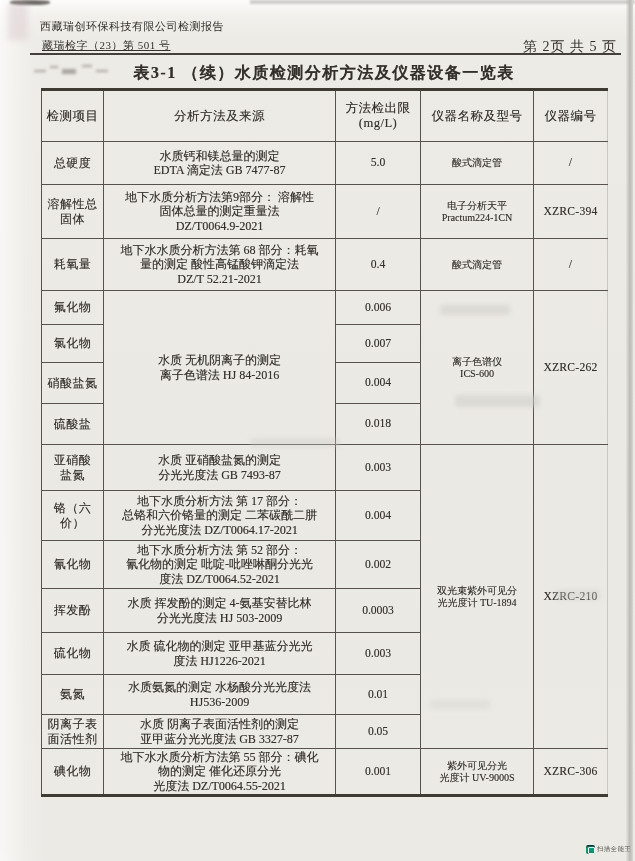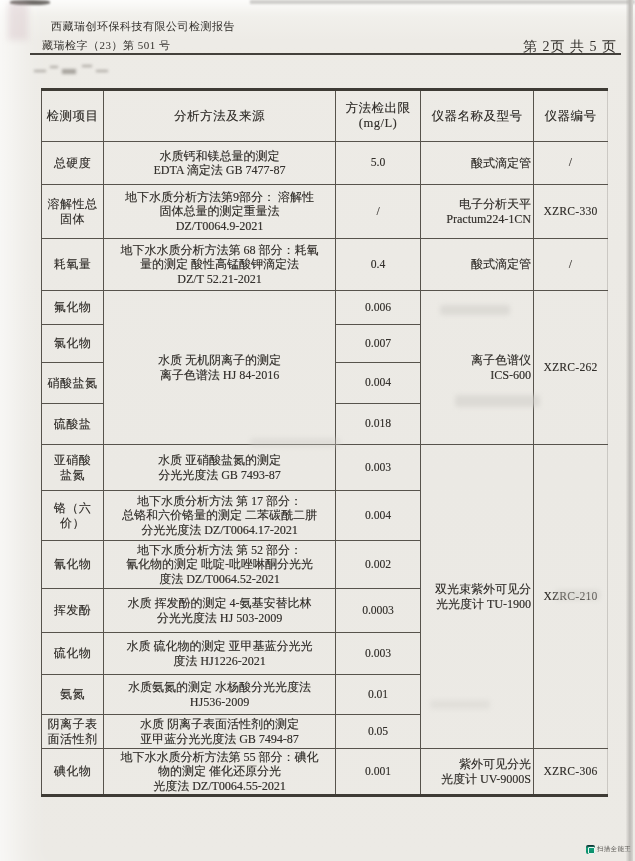--- a/index.html
+++ b/index.html
@@ -25,22 +25,22 @@
     background:rgba(150,148,144,0.45); filter:blur(1px); }
   .corner-smudge { position:absolute; top:0; left:10px; width:40px; height:5px;
     background:#6e6b67; border-radius:40%; filter:blur(1px); }
   .left-streak { position:absolute; top:2px; left:8px; width:20px; height:38px;
     background:rgba(205,182,190,0.35); filter:blur(3px); }
   .title-smudge { position:absolute; top:62px; left:32px; width:78px; height:18px; filter:blur(1.5px); }
   .title-smudge i { position:absolute; background:#a8a49e; display:block; }
   .bleed { position:absolute; background:#cfcdc8; filter:blur(2.5px); opacity:0.55; border-radius:3px; }
 
   
-  .hdr-company { position:absolute; top:19px; left:51px; font-size:11px; letter-spacing:0.5px; }
-  .hdr-no { position:absolute; top:38px; left:42px; font-size:11px; letter-spacing:0.5px; }
+  .hdr-company { position:absolute; top:19px; left:40px; font-size:11px; letter-spacing:0.5px; }
+  .hdr-no { position:absolute; top:38px; left:42px; font-size:11px; letter-spacing:0.5px;text-decoration:underline; }
   .hdr-page { position:absolute; top:38px; right:18px; font-size:14px; letter-spacing:1px; }
   .hdr-rule { position:absolute; top:53px; left:30px; width:591px; height:2px;
     background:#44413c; }
   .doc-title { position:absolute; top:63px; left:42px; width:564px; text-align:center;
     font-size:16px; font-weight:bold; letter-spacing:1.5px;
     text-shadow:0.4px 0.4px 0.6px rgba(50,45,40,0.55); }
 
   
   table.methods {
     position:absolute; left:41px; top:88px; width:566px;
@@ -55,21 +55,21 @@
     line-height:1.2;
     text-shadow:0.3px 0.3px 0.5px rgba(60,55,50,0.45);
     overflow:hidden;
   }
   td:last-child, th:last-child { border-right:1px solid rgba(87,83,76,0.22); }
   .ml { white-space:pre-line; }
   th { font-size:12.5px; letter-spacing:0.5px; }
   .c-item { font-size:12px; letter-spacing:0.5px; }
   .c-method { font-size:12px; }
   .c-limit { font-size:11.5px;text-align:center; }
-  .c-instr { font-size:12px;text-align:right; }
+  .c-instr { font-size:10px; }
   .c-no { font-size:11.5px; letter-spacing:0.3px; }
 
   
   .wm { position:absolute; top:845px; left:586px; display:flex; align-items:center; gap:2px; }
   .wm-icon { width:9px; height:9px; border-radius:2px;
     background:linear-gradient(180deg,#12222a 0%,#0f9d77 35%,#0c8b69 100%);
     position:relative; }
   .wm-icon::after { content:""; position:absolute; left:2px; top:2px; width:5px; height:5px;
     border:1px solid rgba(255,255,255,0.9); border-radius:1px; }
   .wm-label { font-size:6.5px; color:#5a5854; letter-spacing:0.3px;
@@ -89,20 +89,21 @@
   <div class="hdr-page">第 2页 共 5 页</div>
   <div class="hdr-rule"></div>
 
   <div class="title-smudge">
     <i style="left:2px;top:8px;width:12px;height:2px;"></i>
     <i style="left:18px;top:4px;width:8px;height:2px;"></i>
     <i style="left:30px;top:7px;width:14px;height:5px;"></i>
     <i style="left:50px;top:3px;width:10px;height:2px;"></i>
     <i style="left:64px;top:8px;width:12px;height:2px;"></i>
   </div>
+  <div class="doc-title">表3-1 （续）水质检测分析方法及仪器设备一览表</div>
 
   <table class="methods">
     <colgroup>
       <col style="width:62px">
         <col style="width:232px">
         <col style="width:85px">
       <col style="width:113px">
         <col style="width:74px">
     </colgroup>
     <tbody>
@@ -125,21 +126,21 @@
 
     <tr style="height:54px">
       <td class="c-item ml">溶解性总
 固体</td>
       <td class="c-method ml">地下水质分析方法第9部分：  溶解性
 固体总量的测定重量法
 DZ/T0064.9-2021</td>
       <td class="c-limit">/</td>
       <td class="c-instr ml">电子分析天平
 Practum224-1CN</td>
-      <td class="c-no">XZRC-330</td>
+      <td class="c-no">XZRC-394</td>
     </tr>
 
     <tr style="height:52px">
       <td class="c-item">耗氧量</td>
       <td class="c-method ml">地下水水质分析方法第 68 部分：耗氧
 量的测定  酸性高锰酸钾滴定法
 DZ/T 52.21-2021</td>
       <td class="c-limit">0.4</td>
       <td class="c-instr ml">酸式滴定管</td>
       <td class="c-no">/</td>
@@ -167,21 +168,21 @@
       <td class="c-limit">0.018</td>
     </tr>
 
     <tr style="height:46px">
       <td class="c-item ml">亚硝酸
 盐氮</td>
       <td class="c-method ml">水质  亚硝酸盐氮的测定
 分光光度法 GB 7493-87</td>
       <td class="c-limit">0.003</td>
       <td class="c-instr ml" rowspan="7">双光束紫外可见分
-光光度计 TU-1900</td>
+光光度计 TU-1894</td>
       <td class="c-no" rowspan="7">XZRC-210</td>
     </tr>
     <tr style="height:50px">
       <td class="c-item">铬（六价）</td>
       <td class="c-method ml">地下水质分析方法  第 17 部分：
 总铬和六价铬量的测定  二苯碳酰二肼
 分光光度法  DZ/T0064.17-2021</td>
       <td class="c-limit">0.004</td>
     </tr>
     <tr style="height:48px">
@@ -206,21 +207,21 @@
     <tr style="height:40px">
       <td class="c-item">氨氮</td>
       <td class="c-method ml">水质氨氮的测定  水杨酸分光光度法
 HJ536-2009</td>
       <td class="c-limit">0.01</td>
     </tr>
     <tr style="height:34px">
       <td class="c-item ml">阴离子表
 面活性剂</td>
       <td class="c-method ml">水质  阴离子表面活性剂的测定
-亚甲蓝分光光度法 GB 7494-87</td>
+亚甲蓝分光光度法 GB 3327-87</td>
       <td class="c-limit">0.05</td>
     </tr>
 
     <tr style="height:45px">
       <td class="c-item">碘化物</td>
       <td class="c-method ml">地下水水质分析方法第 55 部分：碘化
 物的测定  催化还原分光
 光度法 DZ/T0064.55-2021</td>
       <td class="c-limit">0.001</td>
       <td class="c-instr ml">紫外可见分光

